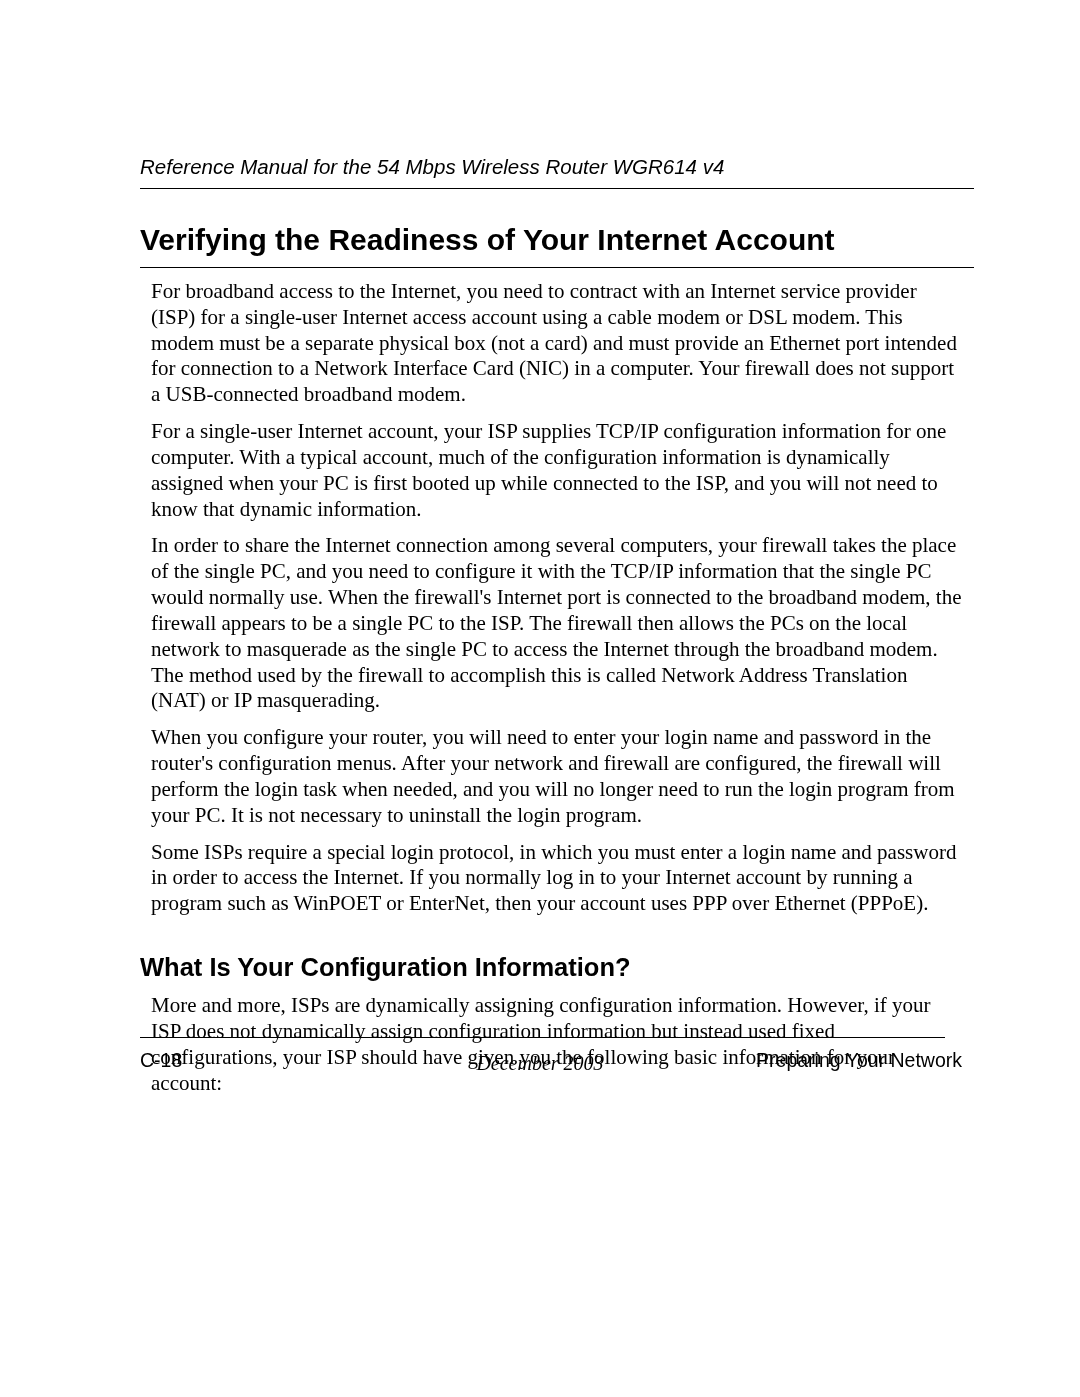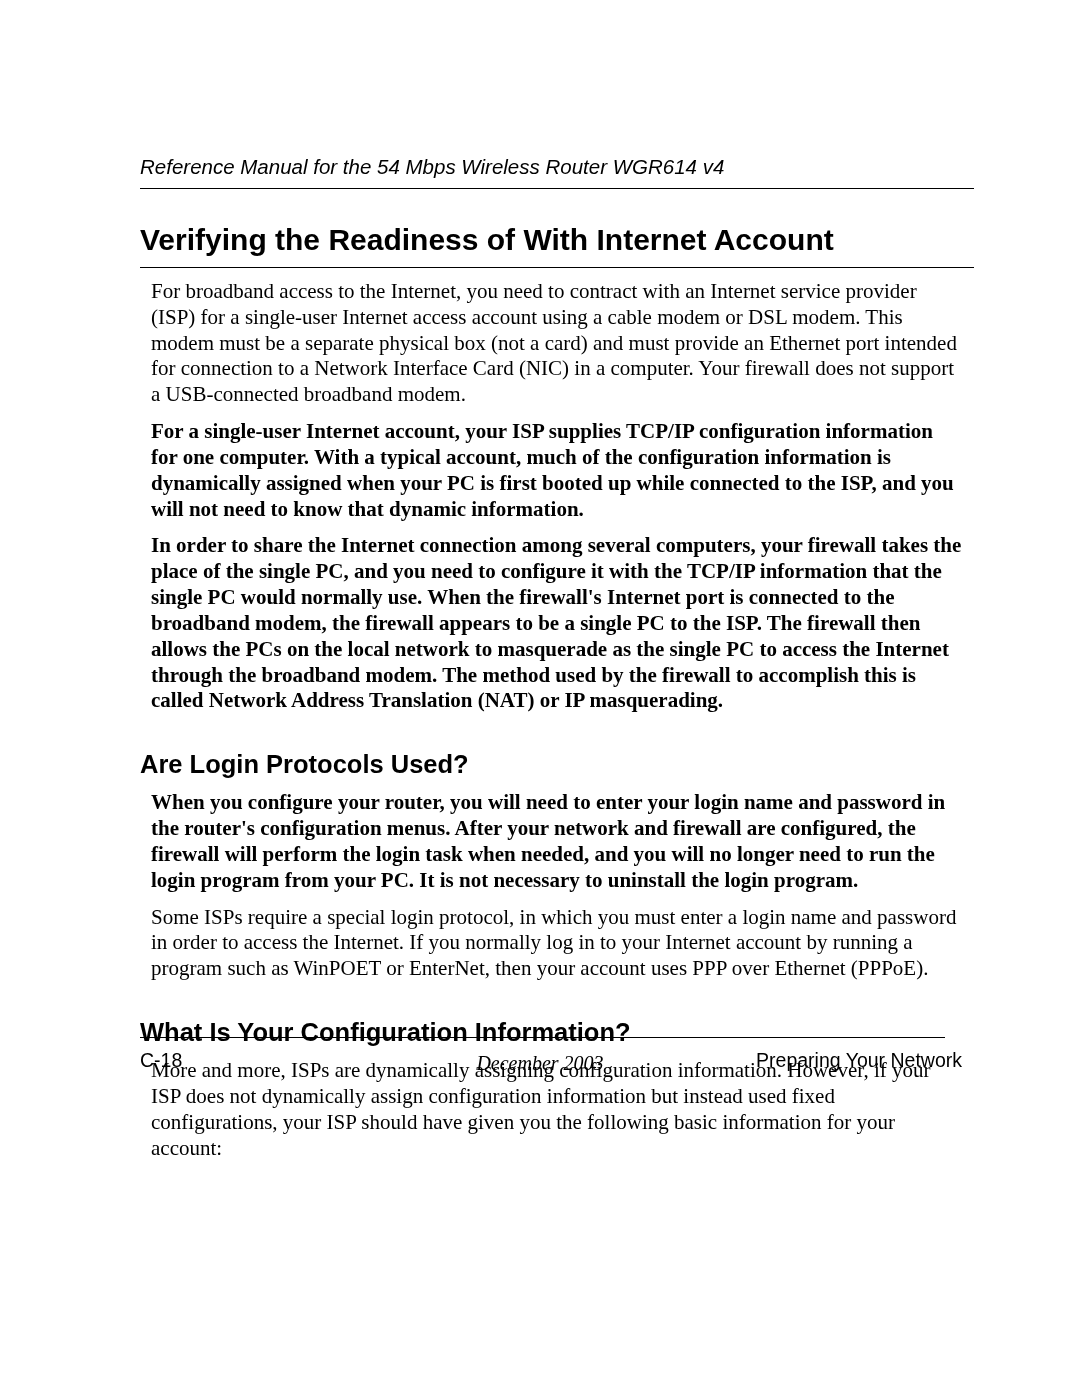--- a/index.html
+++ b/index.html
@@ -30,21 +30,21 @@
     margin: 34px 0 0 0;
     padding-bottom: 10px;
     border-bottom: 1.5px solid #000;
   }
   p.body {
     font-size: 21px;
     line-height: 1.23;
     margin: 11px;
   }
   .para-gap-lg { margin-top: 36px; }
-  .para-gap-md { margin-top: 18px; font-weight: bold; }
+  .para-gap-md { margin-top: 18px; }
   h2.subhead {
     font-family: Arial, Helvetica, sans-serif;
     font-weight: bold;
     font-size: 25.5px;
     margin: 36px 0 0 0;
   }
   .sub-gap { margin-top: 20px; }
   .footer-rule {
     position: absolute;
     left: 140px;
@@ -72,27 +72,26 @@
     font-size: 20px;
   }
 </style>
 </head>
 <body>
 
 <div class="page">
 
   <div class="running-head">Reference Manual for the 54 Mbps Wireless Router WGR614 v4</div>
 
-  <h1 class="section-title">Verifying the Readiness of With Internet Account</h1>
+  <h1 class="section-title">Verifying the Readiness of Your Internet Account</h1>
 
   <p class="body para-gap-lg">For broadband access to the Internet, you need to contract with an Internet service provider (ISP) for a single-user Internet access account using a cable modem or DSL modem. This modem must be a separate physical box (not a card) and must provide an Ethernet port intended for connection to a Network Interface Card (NIC) in a computer. Your firewall does not support a USB-connected broadband modem.</p>
   <p class="body para-gap-md">For a single-user Internet account, your ISP supplies TCP/IP configuration information for one computer. With a typical account, much of the configuration information is dynamically assigned when your PC is first booted up while connected to the ISP, and you will not need to know that dynamic information.</p>
   <p class="body para-gap-md">In order to share the Internet connection among several computers, your firewall takes the place of the single PC, and you need to configure it with the TCP/IP information that the single PC would normally use. When the firewall's Internet port is connected to the broadband modem, the firewall appears to be a single PC to the ISP. The firewall then allows the PCs on the local network to masquerade as the single PC to access the Internet through the broadband modem. The method used by the firewall to accomplish this is called Network Address Translation (NAT) or IP masquerading.</p>
 
-  <h2 class="subhead">Are Login Protocols Used?</h2>
   <p class="body para-gap-md">When you configure your router, you will need to enter your login name and password in the router's configuration menus. After your network and firewall are configured, the firewall will perform the login task when needed, and you will no longer need to run the login program from your PC. It is not necessary to uninstall the login program.</p>
   <p class="body sub-gap">Some ISPs require a special login protocol, in which you must enter a login name and password in order to access the Internet. If you normally log in to your Internet account by running a program such as WinPOET or EnterNet, then your account uses PPP over Ethernet (PPPoE).</p>
 
   <h2 class="subhead">What Is Your Configuration Information?</h2>
   <p class="body sub-gap">More and more, ISPs are dynamically assigning configuration information. However, if your ISP does not dynamically assign configuration information but instead used fixed configurations, your ISP should have given you the following basic information for your account:</p>
 
   <div class="footer-rule"></div>
   <div class="footer-line">
     <span>C-18</span>
     <span>Preparing Your Network</span>

